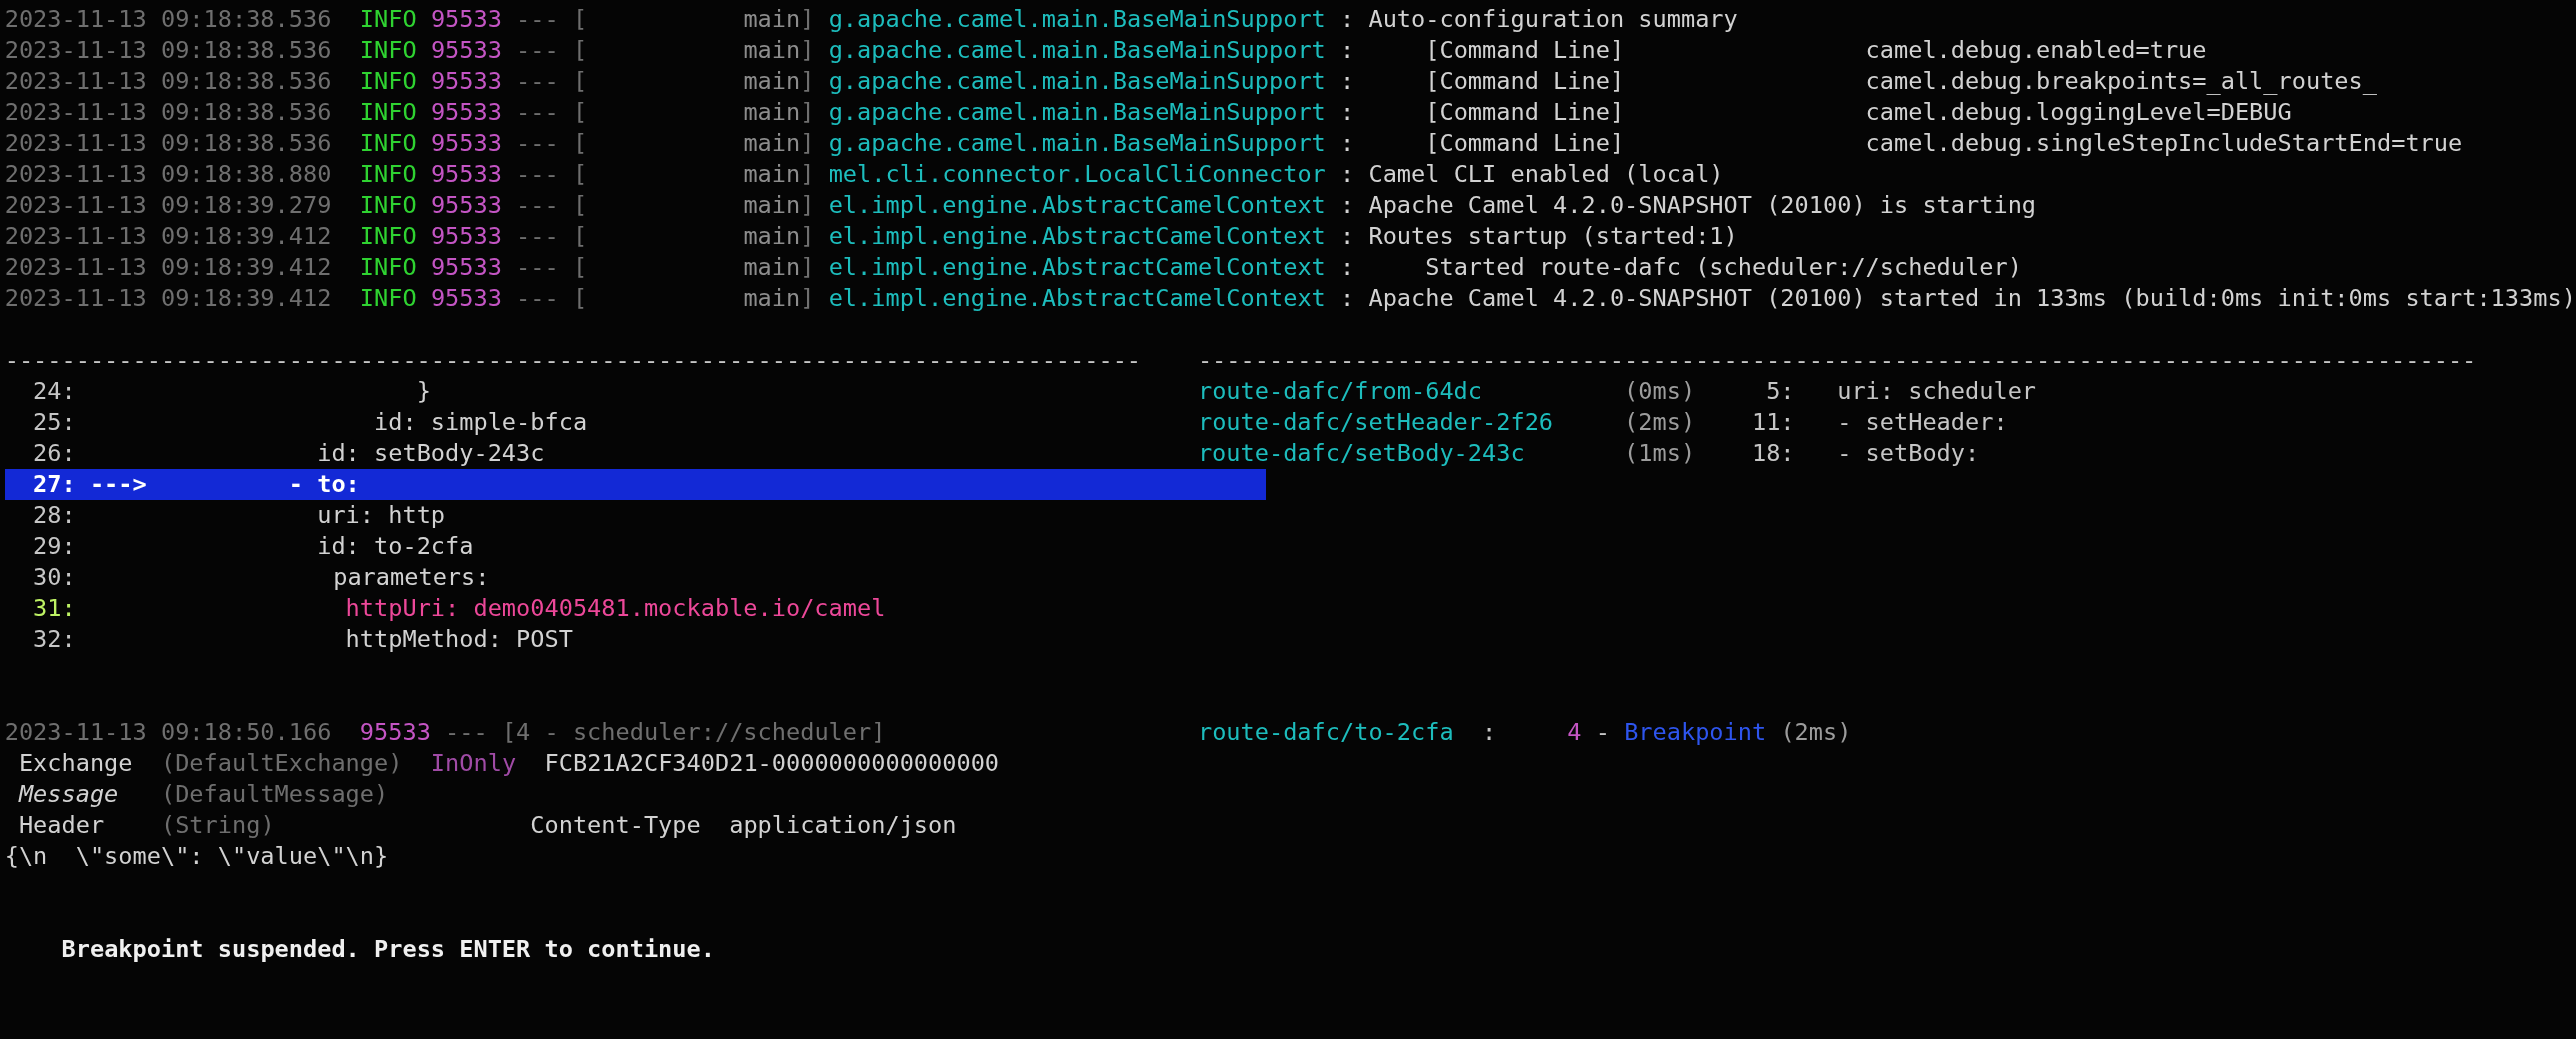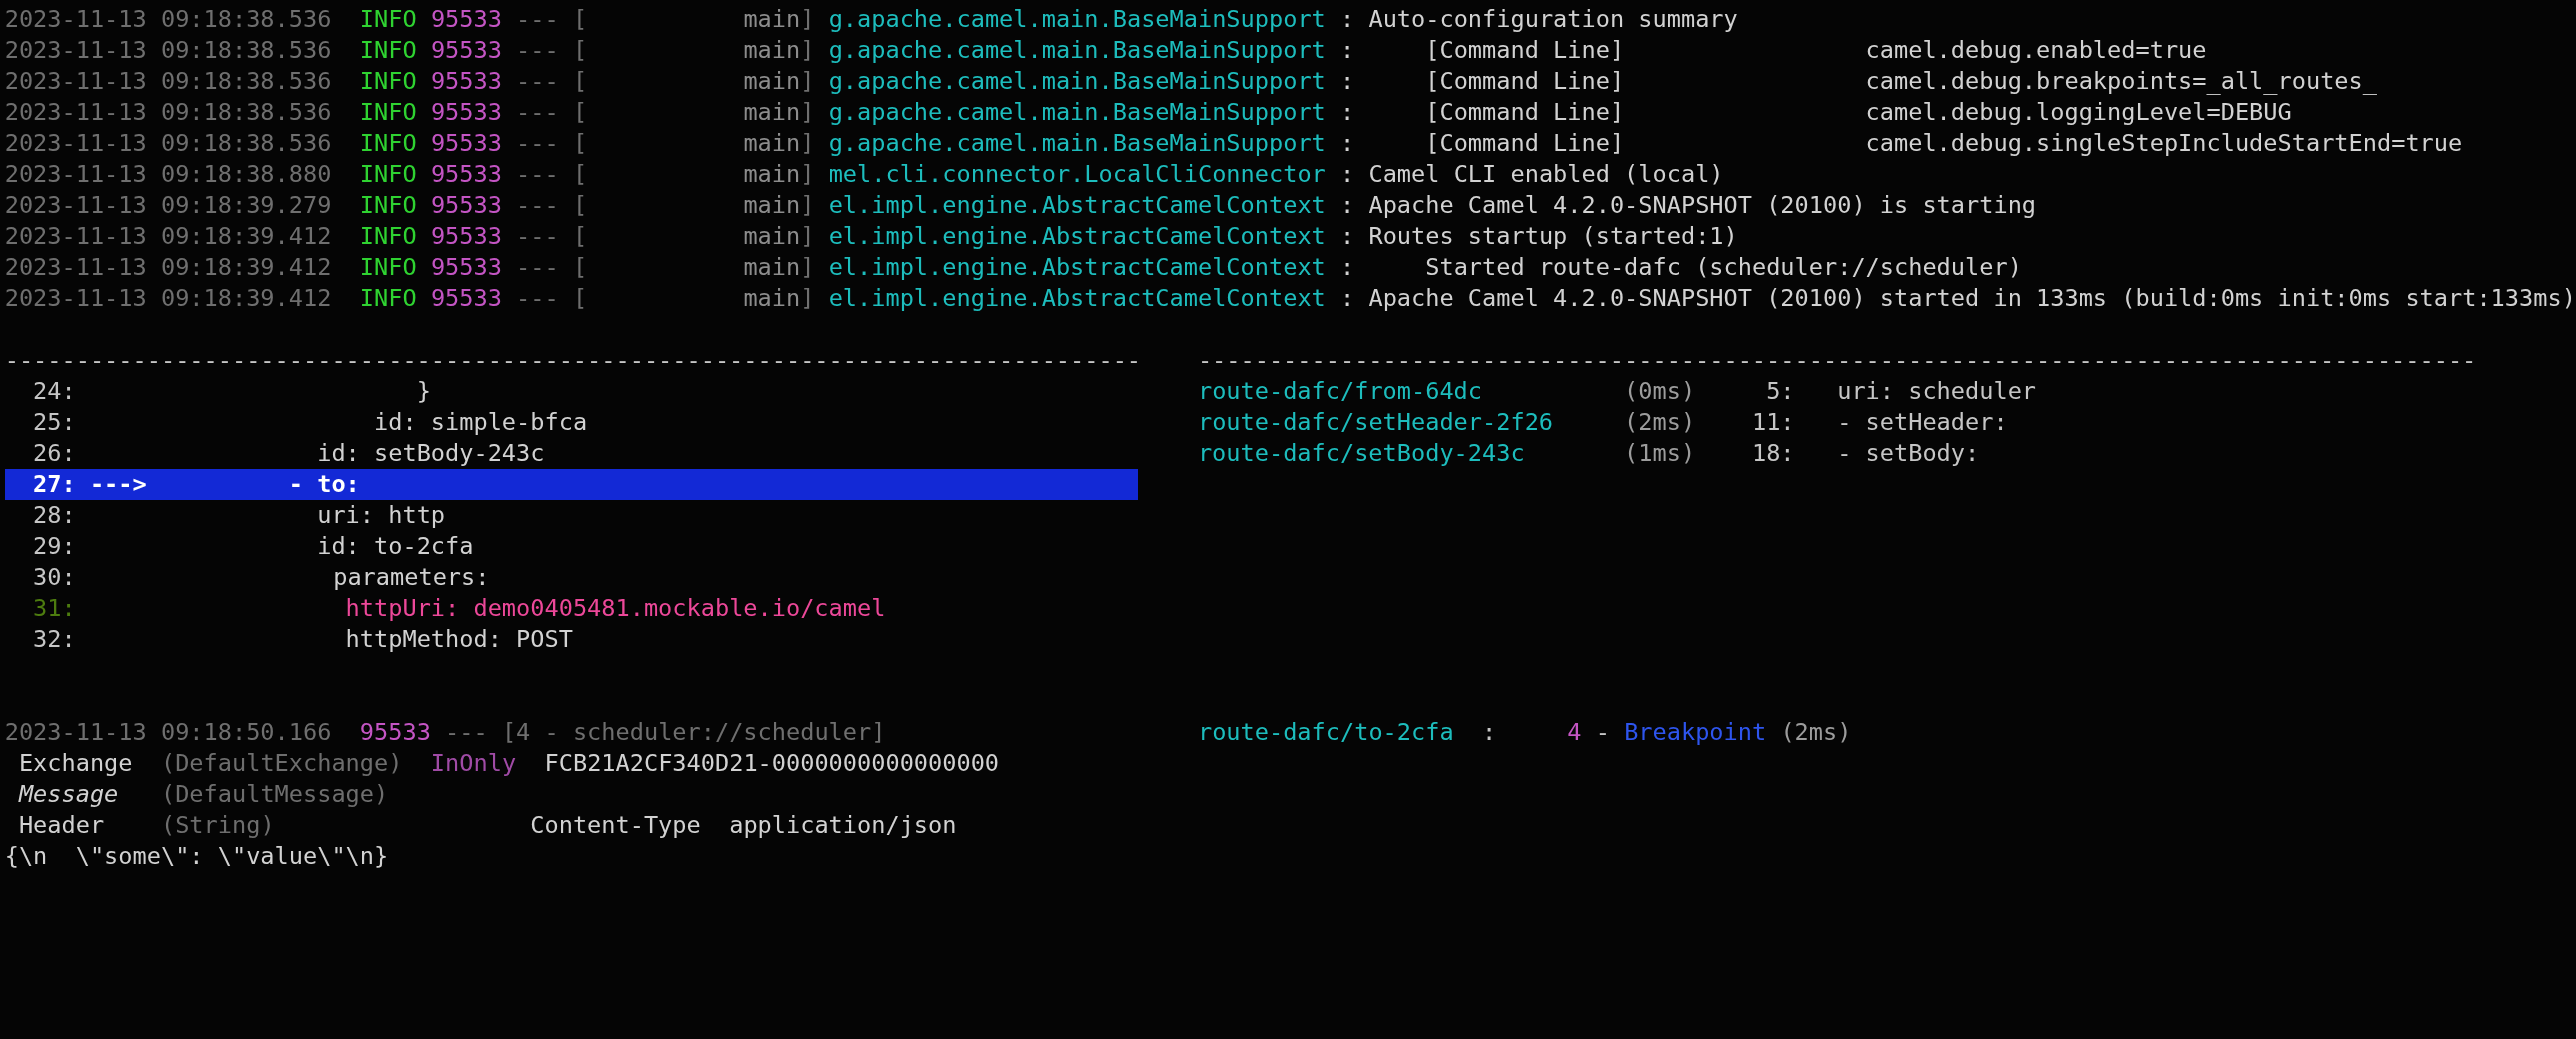--- a/index.html
+++ b/index.html
@@ -44,32 +44,32 @@
       <div class="row"><span style="color: rgb(111, 111, 111);">2023-11-13 09:18:38.880</span><span style="color: rgb(111, 111, 111);">  </span><span style="color: rgb(47, 211, 49);">INFO</span><span style="color: rgb(111, 111, 111);"> </span><span style="color: rgb(196, 85, 196);">95533</span><span style="color: rgb(111, 111, 111);"> --- [</span><span style="color: rgb(140, 140, 140);">           main</span><span style="color: rgb(111, 111, 111);">] </span><span style="color: rgb(29, 189, 189);">mel.cli.connector.LocalCliConnector</span><span style="color: rgb(210, 210, 210);"> : </span><span style="color: rgb(210, 210, 210);">Camel CLI enabled (local)</span></div>
       <div class="row"><span style="color: rgb(111, 111, 111);">2023-11-13 09:18:39.279</span><span style="color: rgb(111, 111, 111);">  </span><span style="color: rgb(47, 211, 49);">INFO</span><span style="color: rgb(111, 111, 111);"> </span><span style="color: rgb(196, 85, 196);">95533</span><span style="color: rgb(111, 111, 111);"> --- [</span><span style="color: rgb(140, 140, 140);">           main</span><span style="color: rgb(111, 111, 111);">] </span><span style="color: rgb(29, 189, 189);">el.impl.engine.AbstractCamelContext</span><span style="color: rgb(210, 210, 210);"> : </span><span style="color: rgb(210, 210, 210);">Apache Camel 4.2.0-SNAPSHOT (20100) is starting</span></div>
       <div class="row"><span style="color: rgb(111, 111, 111);">2023-11-13 09:18:39.412</span><span style="color: rgb(111, 111, 111);">  </span><span style="color: rgb(47, 211, 49);">INFO</span><span style="color: rgb(111, 111, 111);"> </span><span style="color: rgb(196, 85, 196);">95533</span><span style="color: rgb(111, 111, 111);"> --- [</span><span style="color: rgb(140, 140, 140);">           main</span><span style="color: rgb(111, 111, 111);">] </span><span style="color: rgb(29, 189, 189);">el.impl.engine.AbstractCamelContext</span><span style="color: rgb(210, 210, 210);"> : </span><span style="color: rgb(210, 210, 210);">Routes startup (started:1)</span></div>
       <div class="row"><span style="color: rgb(111, 111, 111);">2023-11-13 09:18:39.412</span><span style="color: rgb(111, 111, 111);">  </span><span style="color: rgb(47, 211, 49);">INFO</span><span style="color: rgb(111, 111, 111);"> </span><span style="color: rgb(196, 85, 196);">95533</span><span style="color: rgb(111, 111, 111);"> --- [</span><span style="color: rgb(140, 140, 140);">           main</span><span style="color: rgb(111, 111, 111);">] </span><span style="color: rgb(29, 189, 189);">el.impl.engine.AbstractCamelContext</span><span style="color: rgb(210, 210, 210);"> : </span><span style="color: rgb(210, 210, 210);">    Started route-dafc (scheduler://scheduler)</span></div>
       <div class="row"><span style="color: rgb(111, 111, 111);">2023-11-13 09:18:39.412</span><span style="color: rgb(111, 111, 111);">  </span><span style="color: rgb(47, 211, 49);">INFO</span><span style="color: rgb(111, 111, 111);"> </span><span style="color: rgb(196, 85, 196);">95533</span><span style="color: rgb(111, 111, 111);"> --- [</span><span style="color: rgb(140, 140, 140);">           main</span><span style="color: rgb(111, 111, 111);">] </span><span style="color: rgb(29, 189, 189);">el.impl.engine.AbstractCamelContext</span><span style="color: rgb(210, 210, 210);"> : </span><span style="color: rgb(210, 210, 210);">Apache Camel 4.2.0-SNAPSHOT (20100) started in 133ms (build:0ms init:0ms start:133ms)</span></div>
       <div class="row"></div>
       <div class="row"><span style="color: rgb(198, 198, 198);">--------------------------------------------------------------------------------</span><span style="color: rgb(198, 198, 198);">    </span><span style="color: rgb(198, 198, 198);">------------------------------------------------------------------------------------------</span></div>
       <div class="row"><span style="color: rgb(198, 198, 198);">  24:</span><span style="color: rgb(210, 210, 210);">                        </span><span style="color: rgb(210, 210, 210);">}</span><span style="color: rgb(210, 210, 210);">                                                      </span><span style="color: rgb(29, 189, 189);">route-dafc/from-64dc</span><span style="color: rgb(156, 156, 156);">          </span><span style="color: rgb(156, 156, 156);">(0ms)</span><span style="color: rgb(156, 156, 156);">    </span><span style="color: rgb(198, 198, 198);"> 5:</span><span style="color: rgb(198, 198, 198);">   </span><span style="color: rgb(198, 198, 198);">uri: scheduler</span></div>
       <div class="row"><span style="color: rgb(198, 198, 198);">  25:</span><span style="color: rgb(210, 210, 210);">                     </span><span style="color: rgb(210, 210, 210);">id: simple-bfca</span><span style="color: rgb(210, 210, 210);">                                           </span><span style="color: rgb(29, 189, 189);">route-dafc/setHeader-2f26</span><span style="color: rgb(156, 156, 156);">     </span><span style="color: rgb(156, 156, 156);">(2ms)</span><span style="color: rgb(156, 156, 156);">    </span><span style="color: rgb(198, 198, 198);">11:</span><span style="color: rgb(198, 198, 198);">   </span><span style="color: rgb(198, 198, 198);">- setHeader:</span></div>
       <div class="row"><span style="color: rgb(198, 198, 198);">  26:</span><span style="color: rgb(210, 210, 210);">                 </span><span style="color: rgb(210, 210, 210);">id: setBody-243c</span><span style="color: rgb(210, 210, 210);">                                              </span><span style="color: rgb(29, 189, 189);">route-dafc/setBody-243c</span><span style="color: rgb(156, 156, 156);">       </span><span style="color: rgb(156, 156, 156);">(1ms)</span><span style="color: rgb(156, 156, 156);">    </span><span style="color: rgb(198, 198, 198);">18:</span><span style="color: rgb(198, 198, 198);">   </span><span style="color: rgb(198, 198, 198);">- setBody:</span></div>
-      <div class="row"><span class="bar" style="width: 1133px; background: rgb(19, 41, 214);"><span class="b" style="color: rgb(255, 255, 255);">  27: ---&gt;</span><span class="b" style="color: rgb(255, 255, 255);">          </span><span class="b" style="color: rgb(255, 255, 255);">- to:</span></span></div>
+      <div class="row"><span class="bar" style="width: 1261px; background: rgb(19, 41, 214);"><span class="b" style="color: rgb(255, 255, 255);">  27: ---&gt;</span><span class="b" style="color: rgb(255, 255, 255);">          </span><span class="b" style="color: rgb(255, 255, 255);">- to:</span></span></div>
       <div class="row"><span style="color: rgb(198, 198, 198);">  28:</span><span style="color: rgb(210, 210, 210);">                 </span><span style="color: rgb(210, 210, 210);">uri: http</span></div>
       <div class="row"><span style="color: rgb(198, 198, 198);">  29:</span><span style="color: rgb(210, 210, 210);">                 </span><span style="color: rgb(210, 210, 210);">id: to-2cfa</span></div>
       <div class="row"><span style="color: rgb(198, 198, 198);">  30:</span><span style="color: rgb(210, 210, 210);">                 </span><span style="color: rgb(210, 210, 210); margin-left: 16px;">parameters:</span></div>
-      <div class="row"><span style="color: #4d7c0f;">  31:</span><span style="color: rgb(210, 210, 210);">                   </span><span style="color: #ec4899;">httpUri: demo0405481.mockable.io/camel</span></div>
+      <div class="row"><span style="color: #bef264;">  31:</span><span style="color: rgb(210, 210, 210);">                   </span><span style="color: #ec4899;">httpUri: demo0405481.mockable.io/camel</span></div>
       <div class="row"><span style="color: rgb(198, 198, 198);">  32:</span><span style="color: rgb(210, 210, 210);">                   </span><span style="color: rgb(210, 210, 210);">httpMethod: POST</span></div>
       <div class="row"></div>
       <div class="row"></div>
       <div class="row"><span style="color: rgb(111, 111, 111);">2023-11-13 09:18:50.166</span><span style="color: rgb(111, 111, 111);">  </span><span style="color: rgb(196, 85, 196);">95533</span><span style="color: rgb(111, 111, 111);"> --- [4 - scheduler://scheduler]</span><span style="color: rgb(111, 111, 111);">                      </span><span style="color: rgb(29, 189, 189);">route-dafc/to-2cfa</span><span style="color: rgb(198, 198, 198);">  :</span><span style="color: rgb(198, 198, 198);">     </span><span style="color: rgb(196, 85, 196);">4</span><span style="color: rgb(198, 198, 198);"> - </span><span style="color: rgb(46, 85, 238);">Breakpoint</span><span style="color: rgb(156, 156, 156);"> </span><span style="color: rgb(156, 156, 156);">(2ms)</span></div>
       <div class="row"><span style="color: rgb(210, 210, 210);"> Exchange</span><span style="color: rgb(110, 110, 110);">  </span><span style="color: rgb(110, 110, 110);">(DefaultExchange)</span><span style="color: rgb(110, 110, 110);">  </span><span style="color: rgb(160, 75, 166);">InOnly</span><span style="color: rgb(210, 210, 210);">  </span><span style="color: rgb(210, 210, 210);">FCB21A2CF340D21-0000000000000000</span></div>
       <div class="row"><span style="color: rgb(210, 210, 210); font-style: italic;"> Message</span><span style="color: rgb(110, 110, 110);">   </span><span style="color: rgb(110, 110, 110);">(DefaultMessage)</span></div>
       <div class="row"><span style="color: rgb(210, 210, 210);"> Header</span><span style="color: rgb(110, 110, 110);">    </span><span style="color: rgb(110, 110, 110);">(String)</span><span style="color: rgb(210, 210, 210);">                  </span><span style="color: rgb(210, 210, 210);">Content-Type</span><span style="color: rgb(210, 210, 210);">  </span><span style="color: rgb(210, 210, 210);">application/json</span></div>
       <div class="row"><span style="color: rgb(210, 210, 210);">{\n  \"some\": \"value\"\n}</span></div>
       <div class="row"></div>
       <div class="row"></div>
-      <div class="row"><span style="color: rgb(240, 240, 240);">    </span></div>
+      <div class="row"><span style="color: rgb(240, 240, 240);">    </span><span class="b" style="color: rgb(240, 240, 240);">Breakpoint suspended. Press ENTER to continue.</span></div>
       <div class="row"></div>
     </div>
 </div>
 
 
 </body></html>

